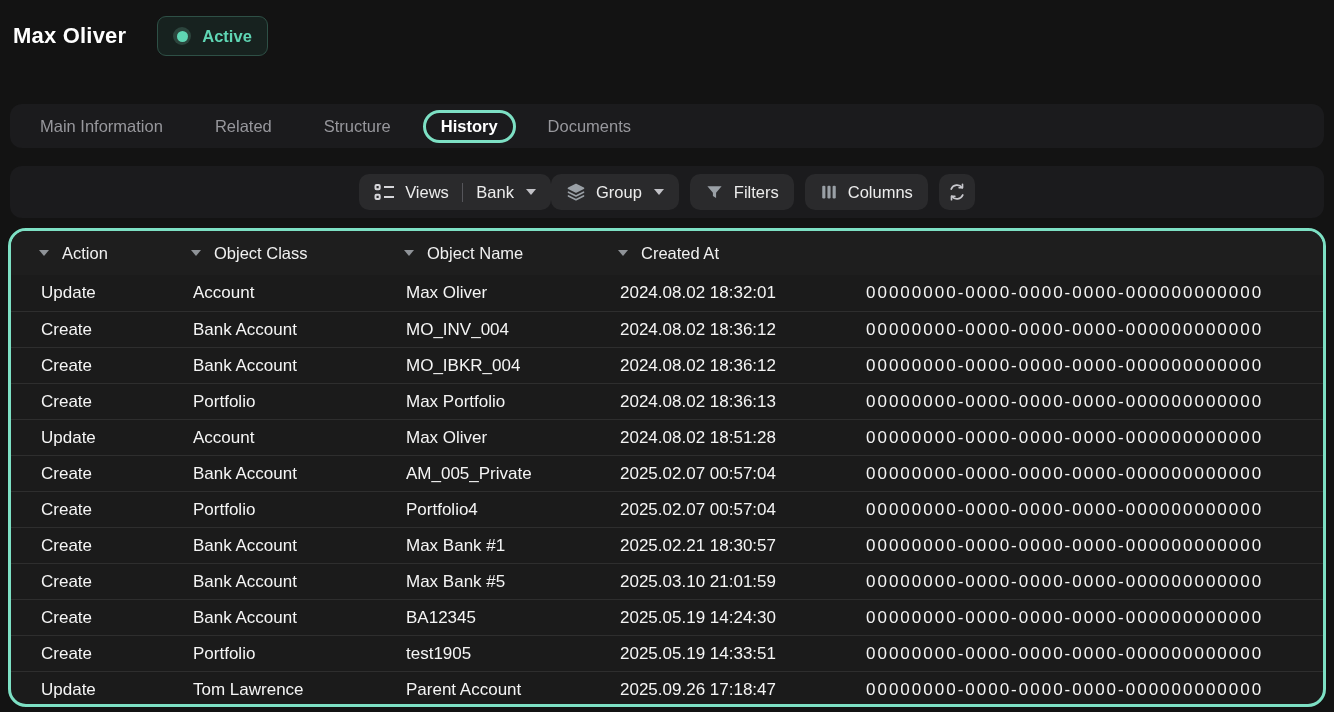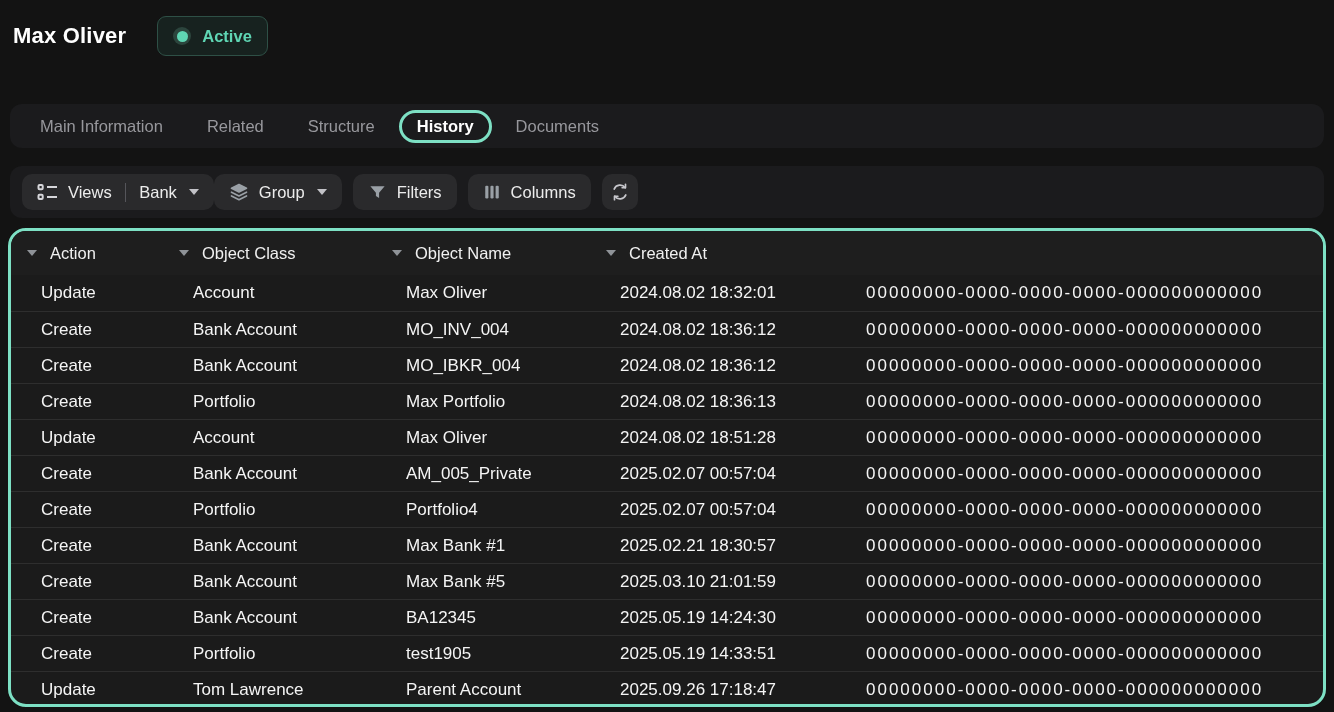--- a/index.html
+++ b/index.html
@@ -31,37 +31,37 @@
   .status-dot {
     width:18px; height:18px; border-radius:50%;
     background:#2c453d; display:flex; align-items:center; justify-content:center;
   }
   .status-dot-inner { width:11px; height:11px; border-radius:50%; background:#5fd6b4; }
 
   
   .tabbar {
     margin:30px 10px 0; height:44px;
     background:#1b1b1d; border-radius:12px;
-    display:flex; align-items:center; padding:0 10px; gap:4px;
+    display:flex; align-items:center; padding:0 10px; gap:12px;
   }
   .tab {
     color:#97979c; font-size:16.5px; padding:7px 20px;
     border-radius:999px; cursor:pointer; white-space:nowrap; background:transparent; border:none;
     font-family:inherit;
   }
   .tab.active {
     color:#ffffff; font-weight:bold;
     border:3px solid #7de0c4; padding:4px 15px;
   }
 
   
   .toolbar {
     margin:18px 10px 0; height:52px;
     background:#1b1b1d; border-radius:12px;
-    display:flex; align-items:center; justify-content:flex-start;
+    display:flex; align-items:center; justify-content:center;
     padding:0 12px;
   }
   .toolbar-left, .toolbar-right { display:flex; align-items:center; gap:11px; }
   .btn {
     background:#2a2a2c; border:none; border-radius:10px;
     height:36px; display:inline-flex; align-items:center; gap:10px;
     padding:0 15px; color:#ececec; font-size:16.5px; font-family:inherit; cursor:pointer;
   }
   .btn .lbl { white-space:nowrap; }
   .icon-btn { width:36px; padding:0; justify-content:center; }
@@ -79,21 +79,21 @@
     background:#1b1b1b; overflow:hidden;
   }
   .thead, .trow {
     display:grid;
     grid-template-columns:152px 213px 214px 246px 1fr;
     align-items:center;
   }
   .thead { height:44px; background:#1e1e1e; }
   .th {
     display:flex; align-items:center; gap:13px;
-    padding-left:16px; font-size:16.5px; color:#f0f0f0;
+    padding-left:28px; font-size:16.5px; color:#f0f0f0;
     white-space:nowrap; overflow:hidden; cursor:pointer;
   }
   .th-caret {
     width:0; height:0; flex:0 0 auto;
     border-left:5px solid transparent; border-right:5px solid transparent;
     border-top:6px solid #8f9398; cursor:pointer;
   }
   .trow { height:36px; border-top:1px solid #2e2e2e; cursor:pointer; }
   .trow:first-child { border-top:none; }
   .td {

